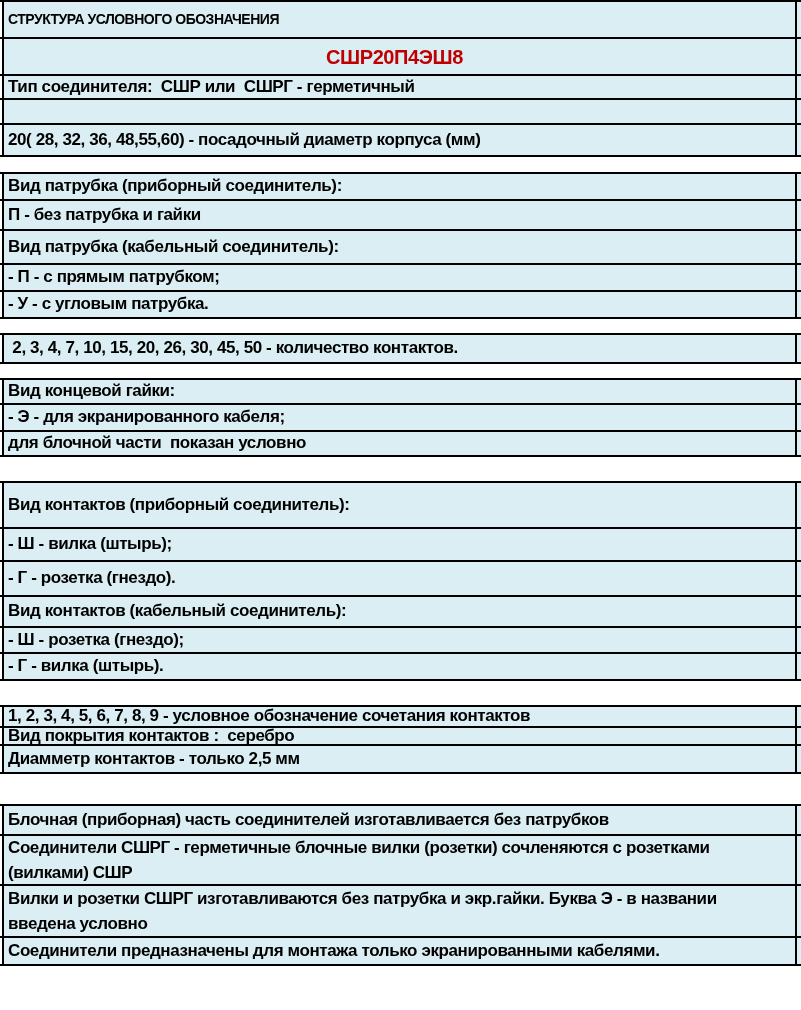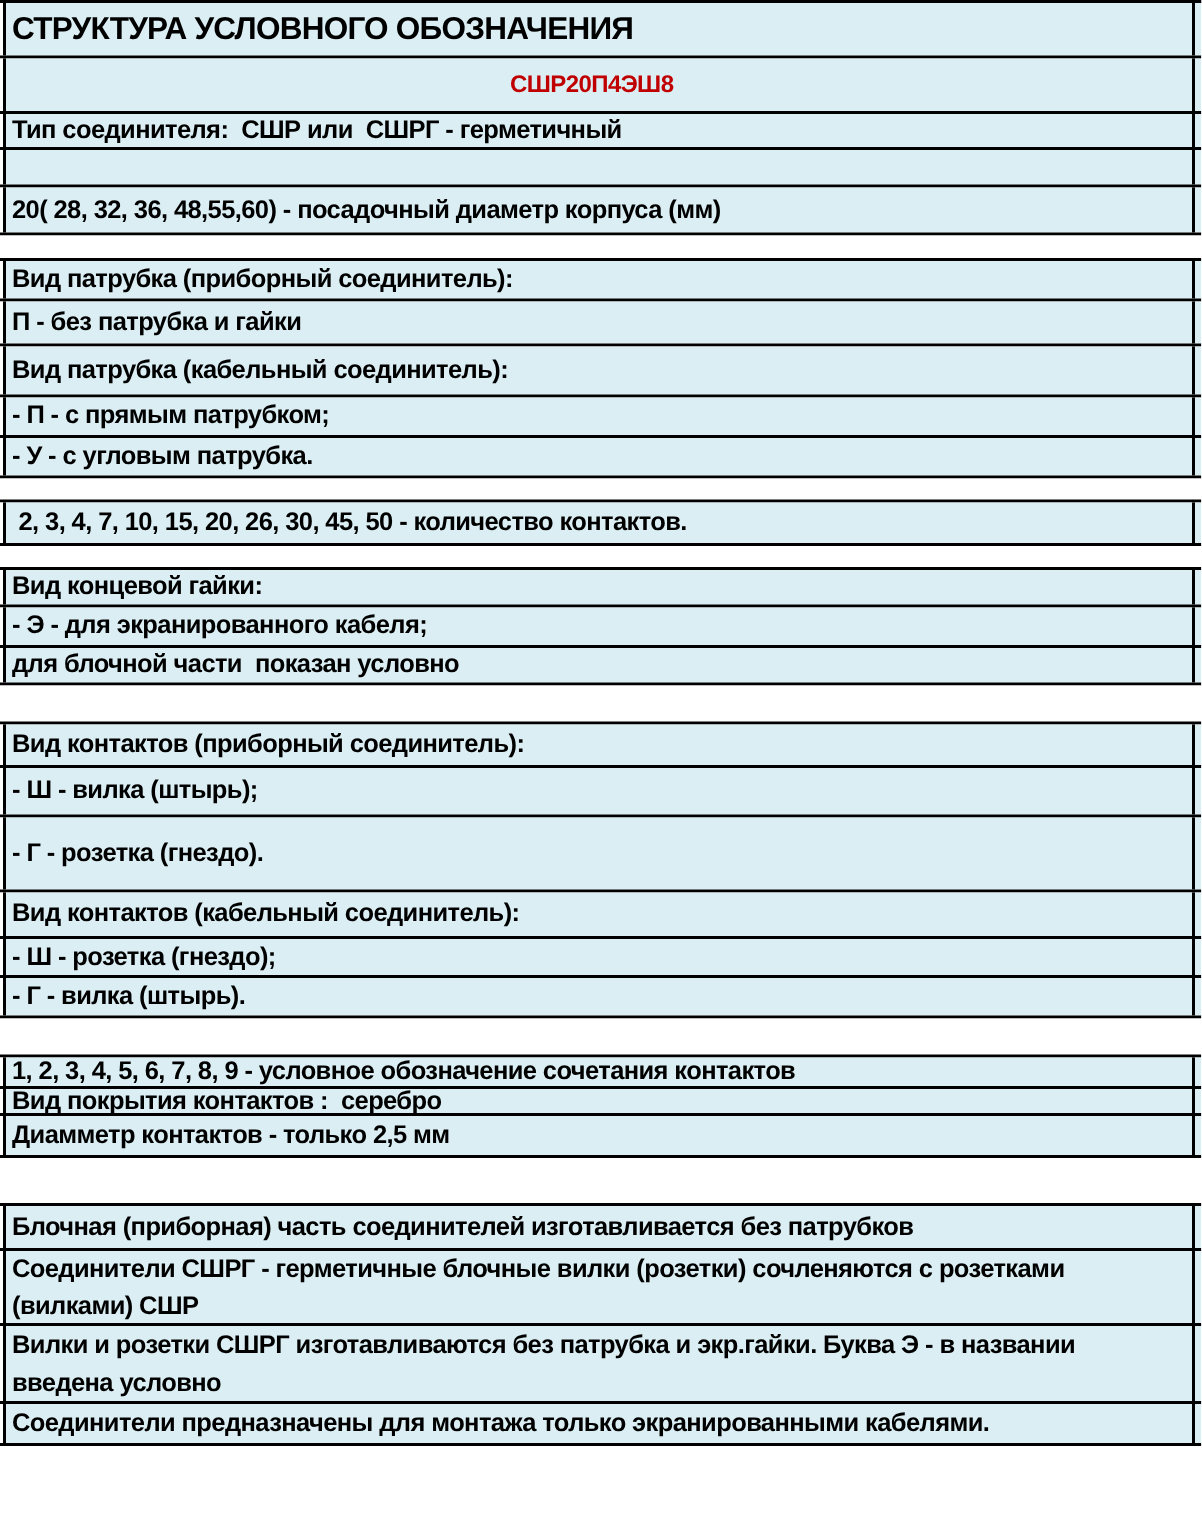--- a/index.html
+++ b/index.html
@@ -39,27 +39,27 @@
       #ffffff 0px, #ffffff 2px,
       #000000 2px, #000000 4px,
       #daeef3 4px, #daeef3 795px,
       #000000 795px, #000000 797px,
       #daeef3 797px, #daeef3 801px);
   }
   .row.gap {
     background: #ffffff;
   }
   .row.title {
-    font-size: 21px;
+    font-size: 14px;
     letter-spacing: -0.5px;
   }
   .row.designation {
     justify-content: center;
     padding-right: 20px;
-    font-size: 16px;
+    font-size: 20px;
     color: #c00000;
   }
   .row.two-line {
     line-height: 25px;
   }
 </style>
 </head>
 <body>
 
 <div class="sheet">
@@ -74,23 +74,23 @@
   <div class="row blue" style="height:34px">Вид патрубка (кабельный соединитель):</div>
   <div class="row blue" style="height:27px">- П - с прямым патрубком;</div>
   <div class="row blue" style="height:27px">- У - с угловым патрубка.</div>
   <div class="row gap" style="height:16px"></div>
   <div class="row blue" style="height:29px"> 2, 3, 4, 7, 10, 15, 20, 26, 30, 45, 50 - количество контактов.</div>
   <div class="row gap" style="height:16px"></div>
   <div class="row blue" style="height:25px">Вид концевой гайки:</div>
   <div class="row blue" style="height:27px">- Э - для экранированного кабеля;</div>
   <div class="row blue" style="height:25px">для блочной части  показан условно</div>
   <div class="row gap" style="height:26px"></div>
-  <div class="row blue" style="height:29px">Вид контактов (приборный соединитель):</div>
+  <div class="row blue" style="height:46px">Вид контактов (приборный соединитель):</div>
   <div class="row blue" style="height:33px">- Ш - вилка (штырь);</div>
-  <div class="row blue" style="height:50px">- Г - розетка (гнездо).</div>
+  <div class="row blue" style="height:35px">- Г - розетка (гнездо).</div>
   <div class="row blue" style="height:31px">Вид контактов (кабельный соединитель):</div>
   <div class="row blue" style="height:26px">- Ш - розетка (гнездо);</div>
   <div class="row blue" style="height:27px">- Г - вилка (штырь).</div>
   <div class="row gap" style="height:26px"></div>
   <div class="row blue" style="height:21px">1, 2, 3, 4, 5, 6, 7, 8, 9 - условное обозначение сочетания контактов</div>
   <div class="row blue" style="height:18px">Вид покрытия контактов :  серебро</div>
   <div class="row blue" style="height:28px">Диамметр контактов - только 2,5 мм</div>
   <div class="row gap" style="height:32px"></div>
   <div class="row blue" style="height:30px">Блочная (приборная) часть соединителей изготавливается без патрубков</div>
   <div class="row blue two-line" style="height:50px">Соединители СШРГ - герметичные блочные вилки (розетки) сочленяются с розетками (вилками) СШР</div>

